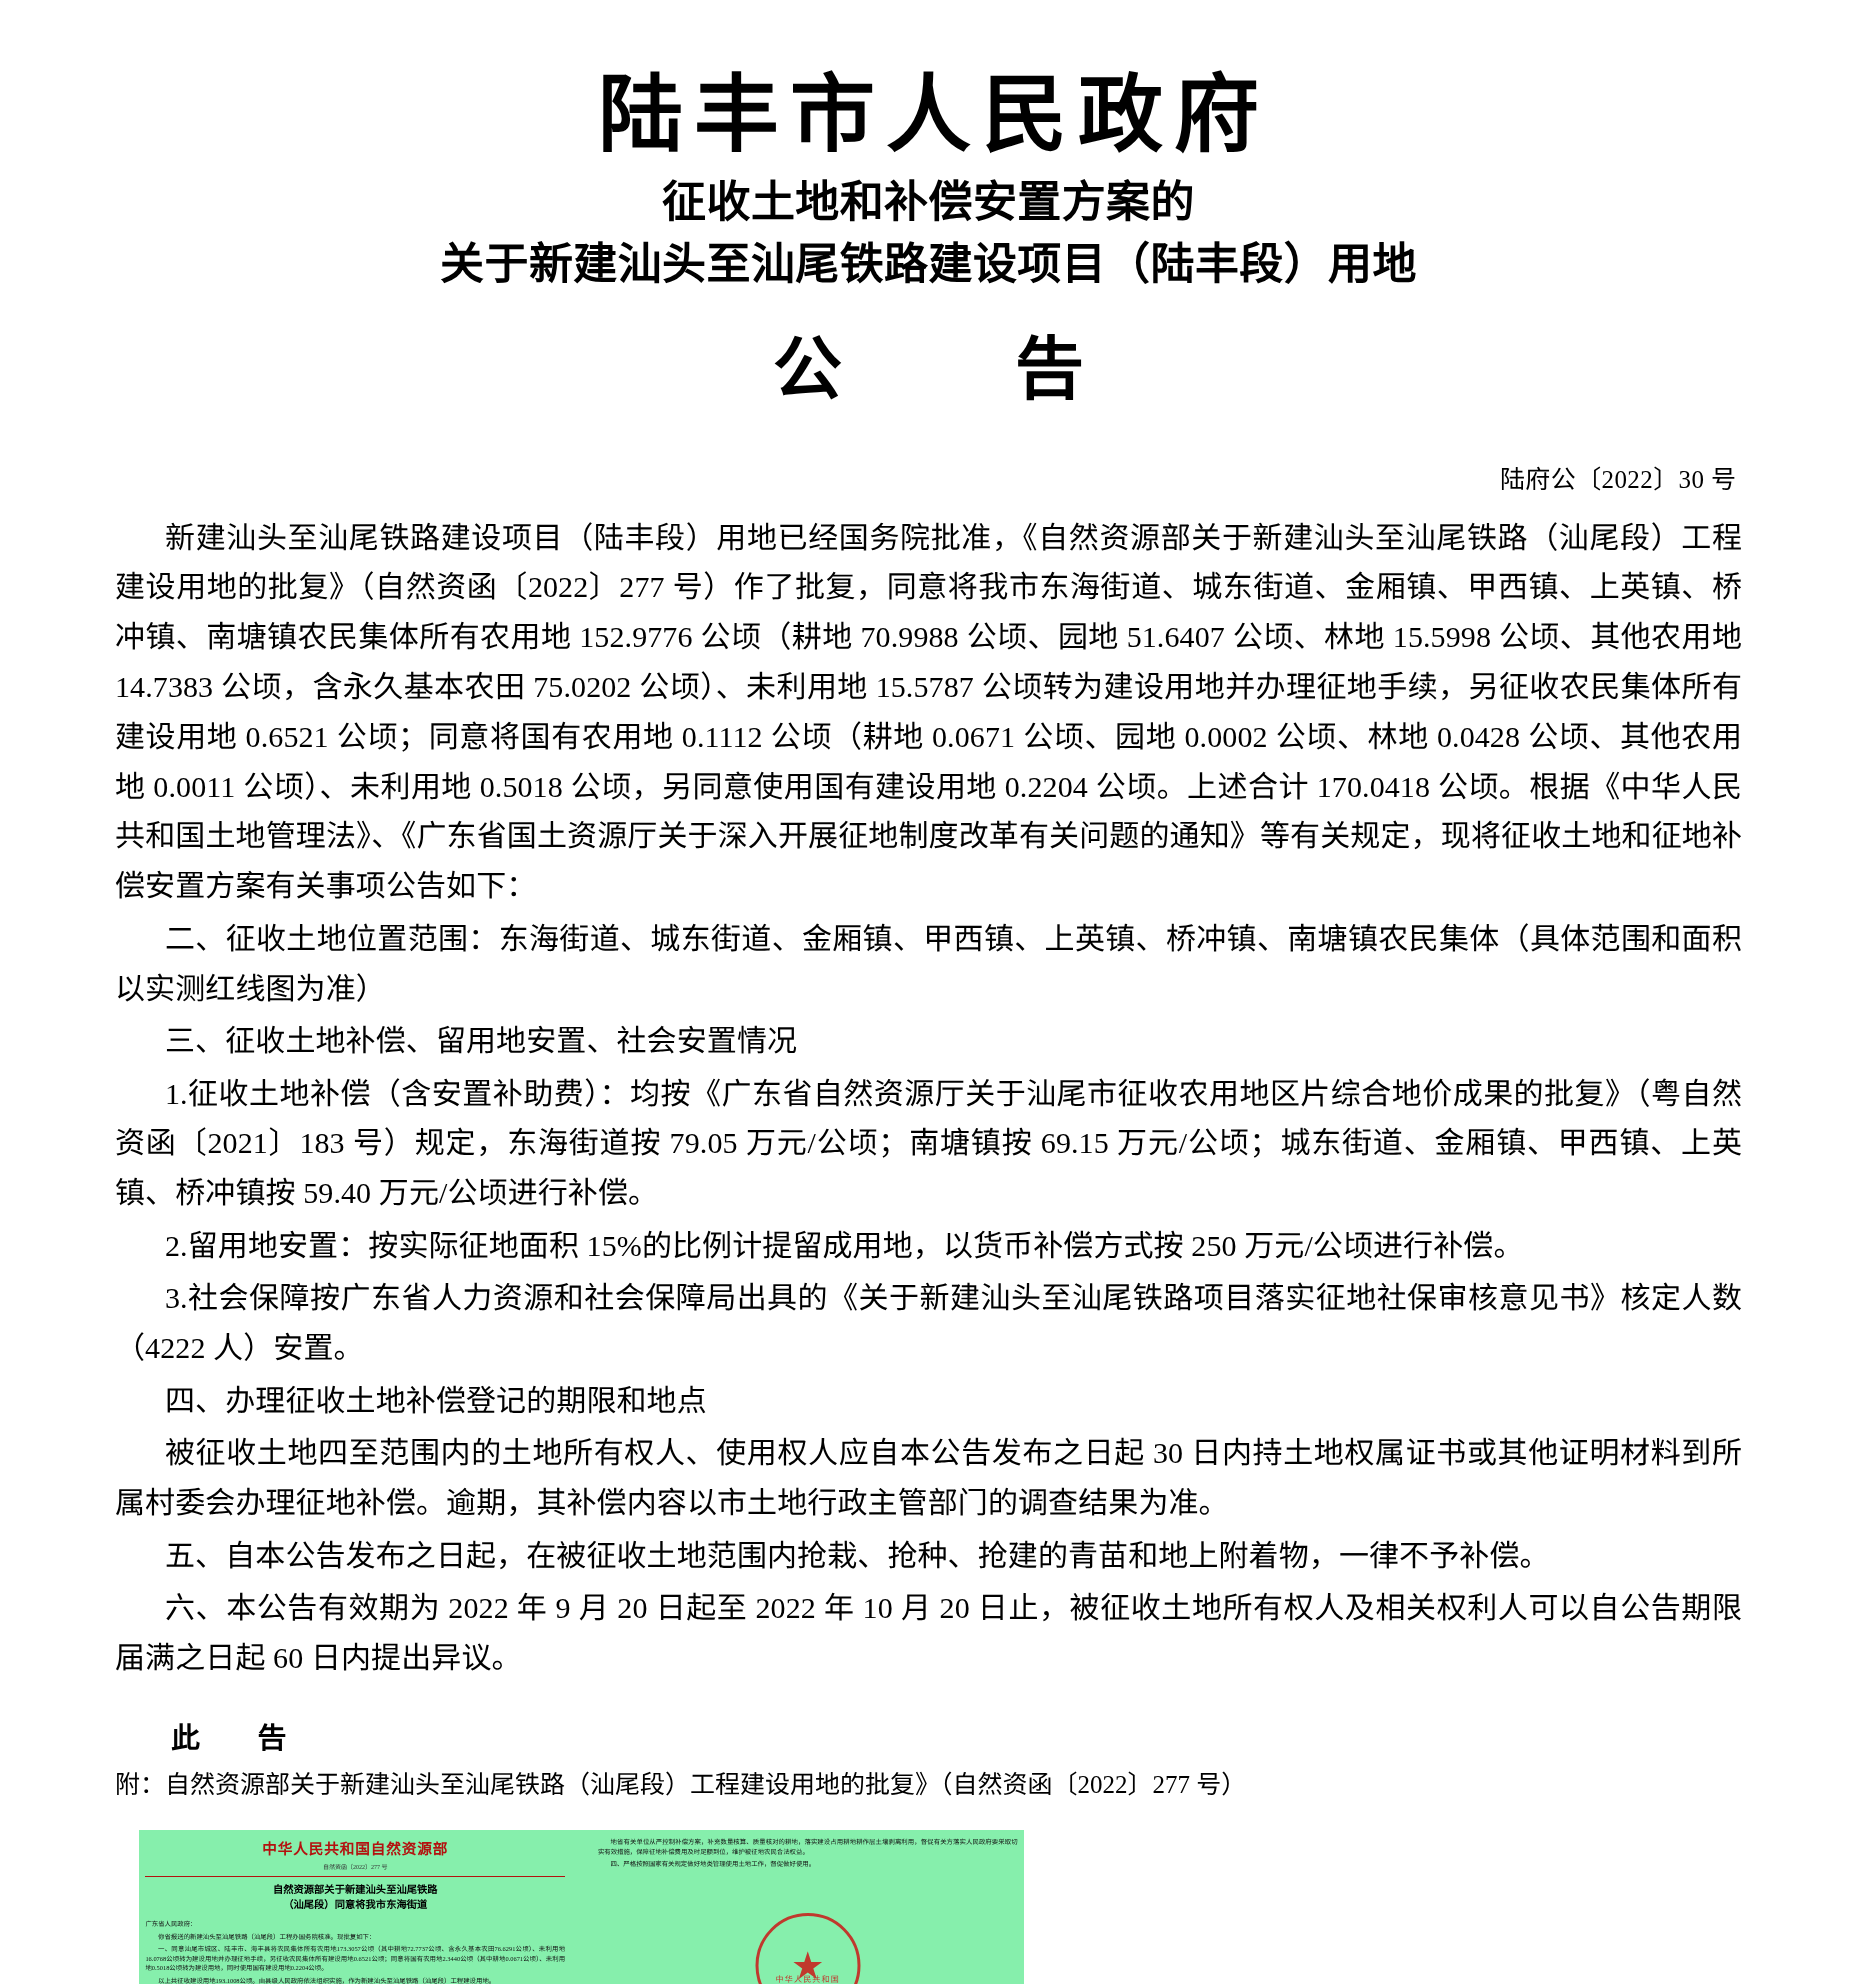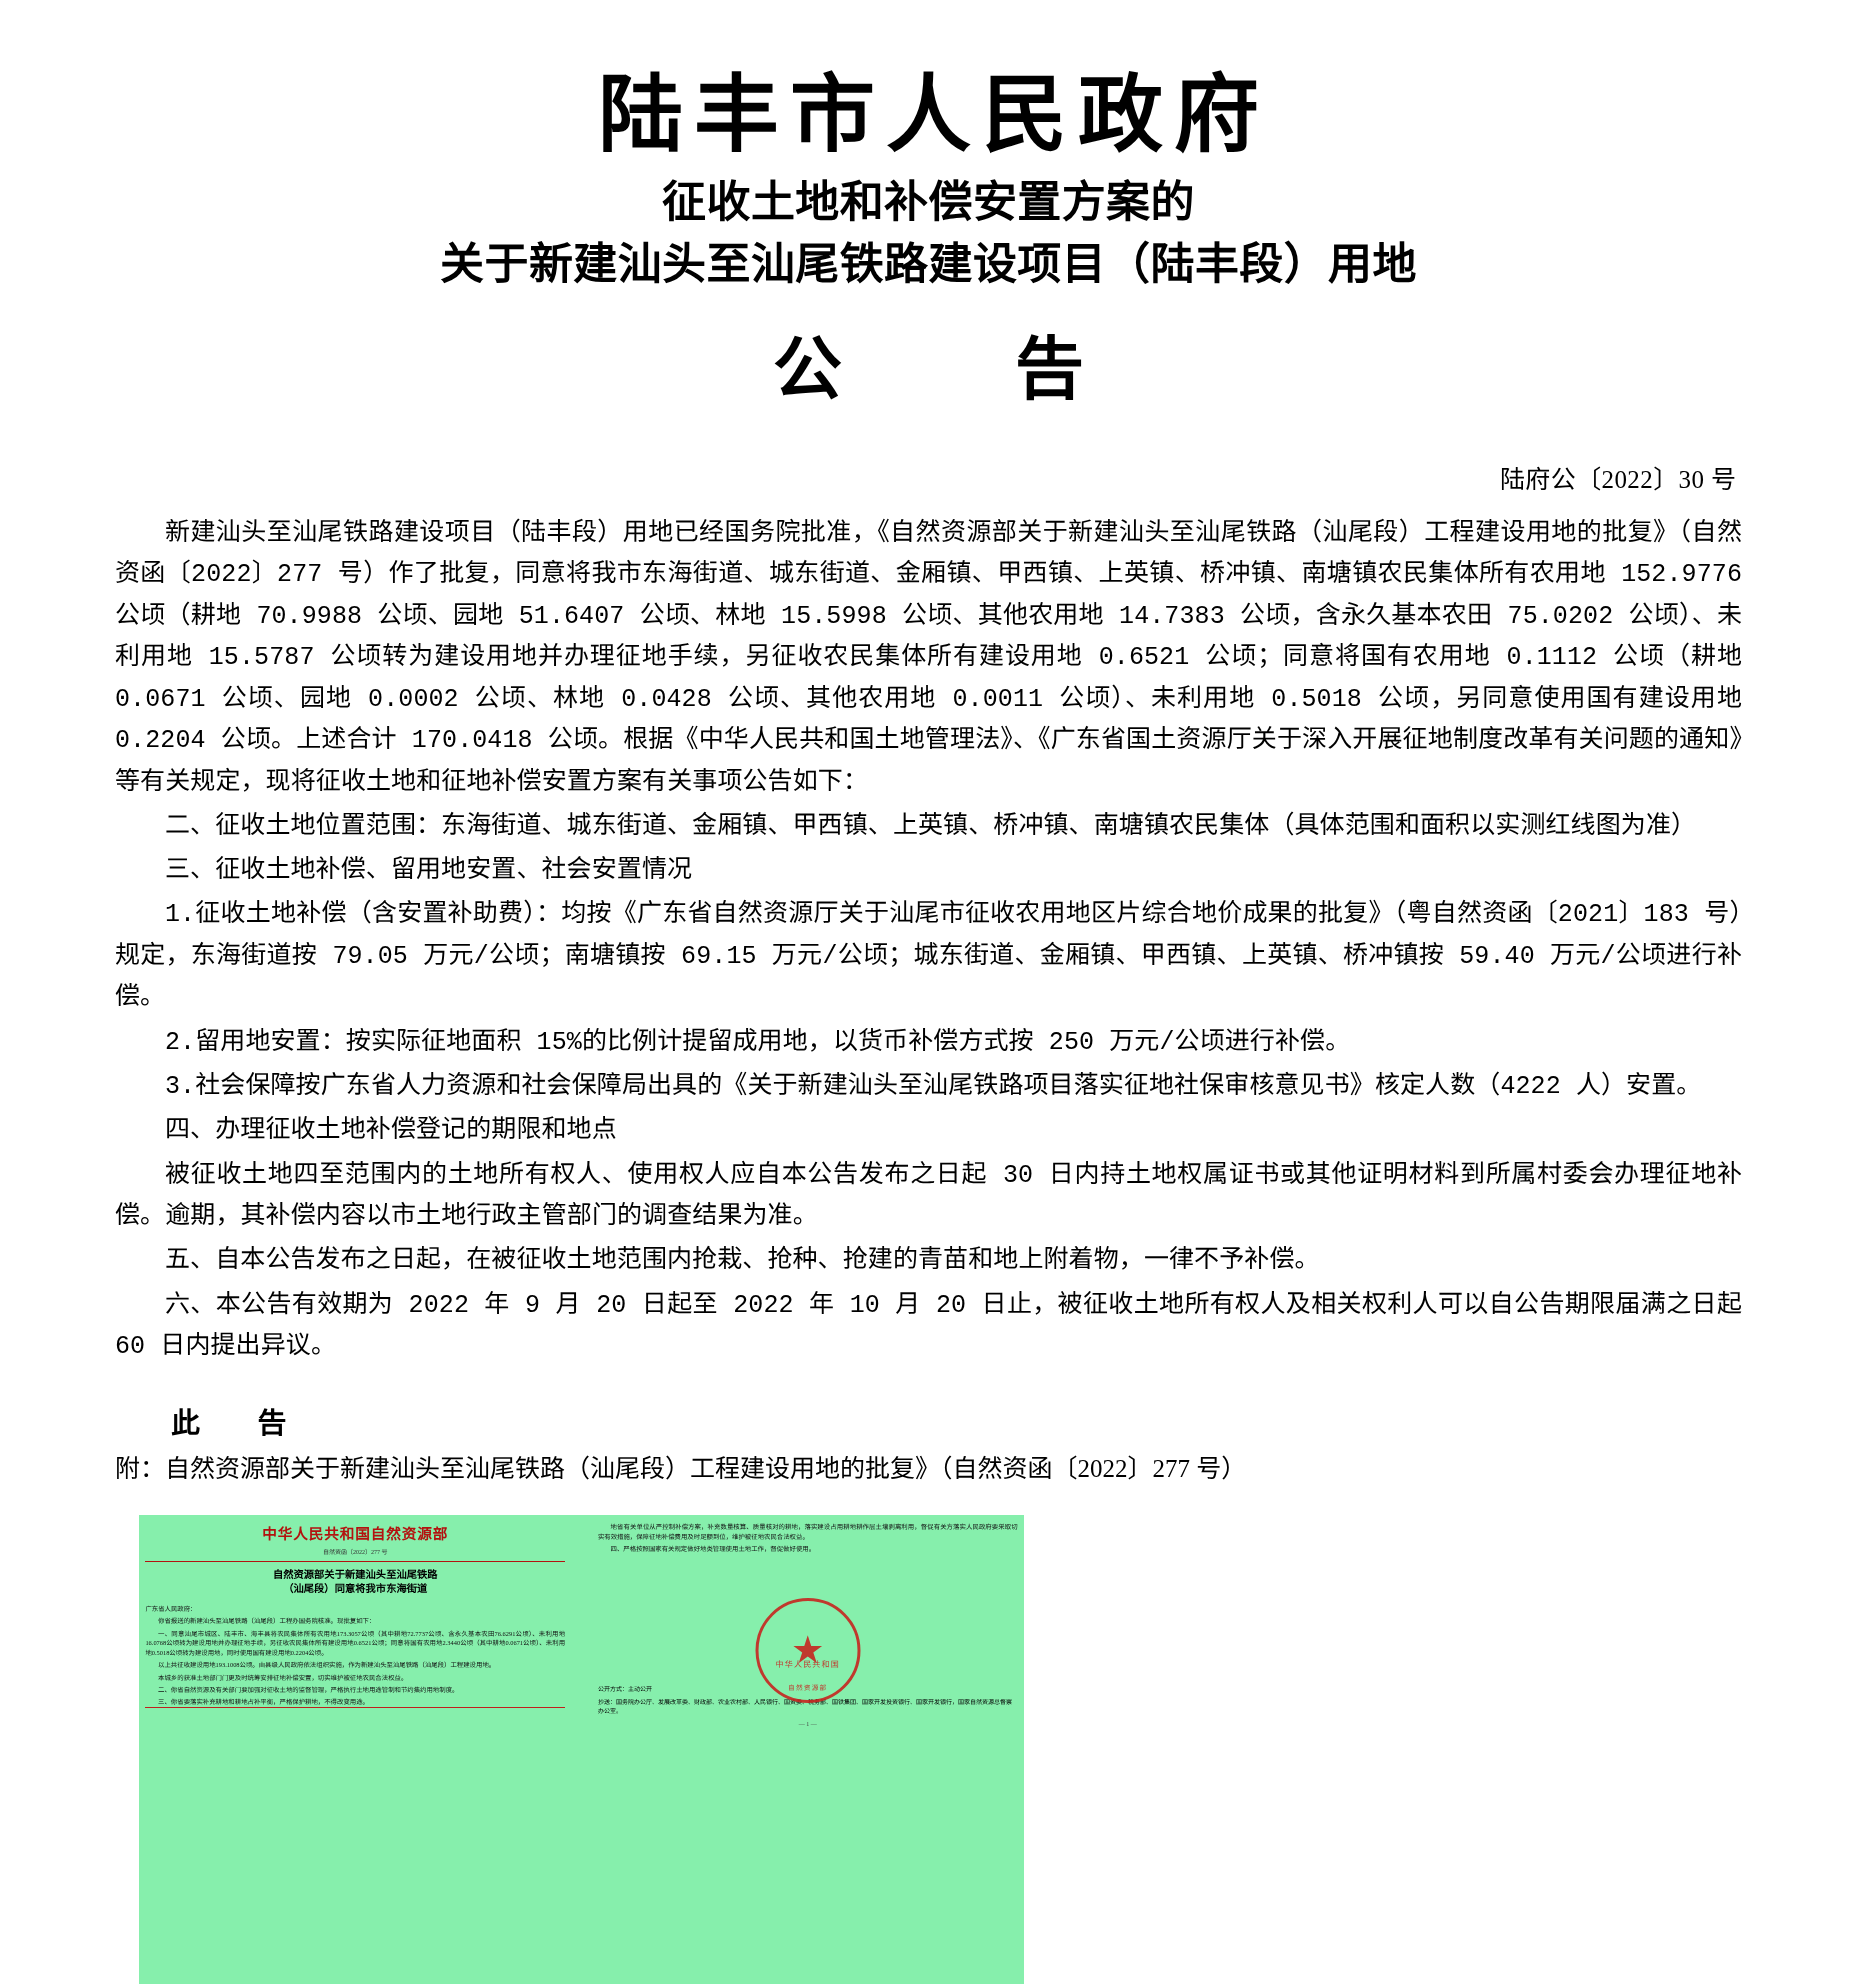--- a/index.html
+++ b/index.html
@@ -57,27 +57,26 @@
   .doc-number {
     text-align: right;
     font-size: 25px;
     margin: 46px 0 17.5px 0;
     letter-spacing: 0.4px;
     padding-right: 5.6px;
   }
 
   
   .body-text p {
-    font-size: 25px;
+    font-size: 30px;
     line-height: 1.66;
     margin: 0 0 2.8px 0;
     text-align: justify;
     text-justify: inter-ideograph;
     letter-spacing: 0.1px;
-    font-family: Liberation Mono, monospace;
   }
   .indent2 { text-indent: 50px; }
 
   
   .closing {
     font-size: 29px;
     font-weight: bold;
     margin: 31px 0 8.7px 0;
     text-indent: 56px;
     letter-spacing: 14.3px;

